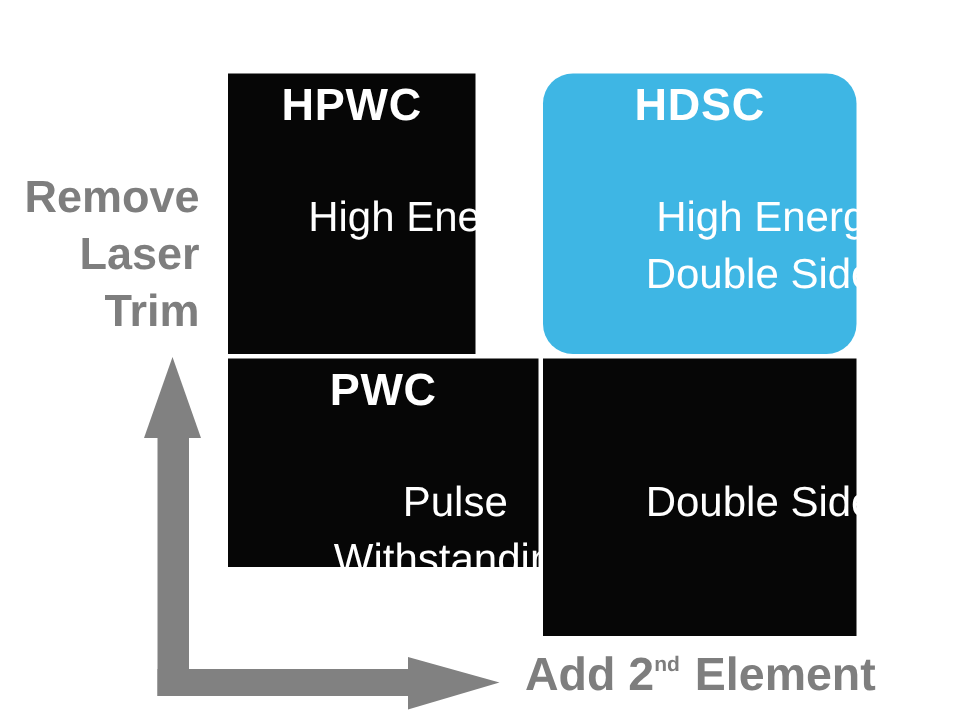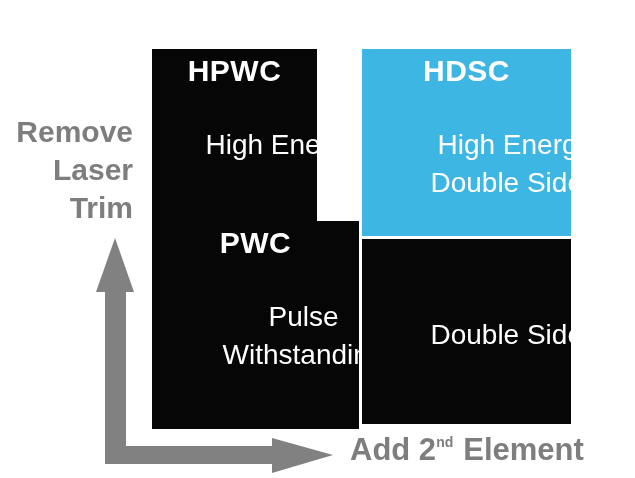--- a/index.html
+++ b/index.html
@@ -16,21 +16,21 @@
     overflow: hidden;
   }
 
   
   .quadrant {
     position: absolute;
     color: #ffffff;
   }
   .q-tl { left: 152px; top: 49px;  width: 165px; height: 187px; }
   .q-tr { left: 362px; top: 49px;  width: 209px; height: 187px; }
-  .q-bl { left: 152px; top: 221px; width: 207px; height: 208px; }
+  .q-bl { left: 152px; top: 239px; width: 207px; height: 139px; }
   .q-br { left: 362px; top: 239px; width: 209px; height: 185px; }
 
   .q-title {
     position: absolute;
     top: 3px;
     left: 0;
     width: 100%;
     text-align: center;
     font-size: 30px;
     font-weight: bold;
@@ -108,21 +108,21 @@
 
   <div class="x-axis-label" style="color: rgb(126, 126, 126);">
     <span>Add 2</span><sup>nd</sup><span class="suffix">Element</span>
   </div>
 
   <div class="quadrant q-tl" style="background: rgb(6, 6, 6);">
     <div class="q-title">HPWC</div>
     <div class="q-body">High Energy</div>
   </div>
 
-  <div class="quadrant q-tr" style="background: rgb(62, 182, 228);">
+  <div class="quadrant q-tr" style="background: rgb(62, 182, 228); border-radius: 20px;">
     <div class="q-title">HDSC</div>
     <div class="q-body">High Energy
 Double Sided</div>
   </div>
 
   <div class="quadrant q-bl" style="background: rgb(6, 6, 6);">
     <div class="q-title">PWC</div>
     <div class="q-body">Pulse
 Withstanding</div>
   </div>

